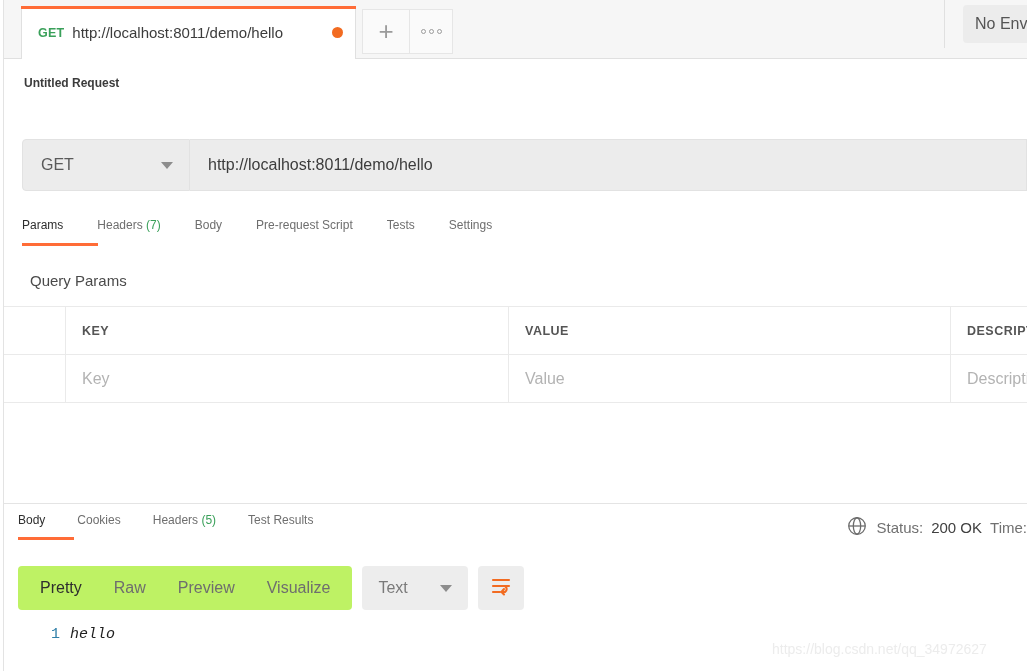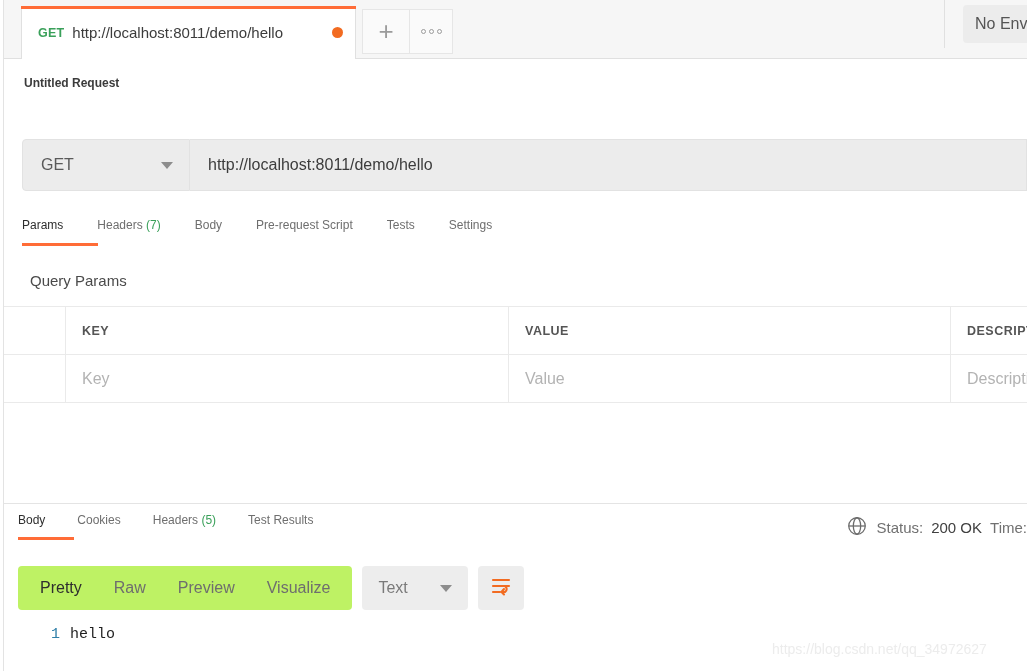--- a/index.html
+++ b/index.html
@@ -333,21 +333,21 @@
     font-family: "Liberation Mono", monospace;
     font-size: 15px;
   }
   .gutter {
     width: 52px;
     text-align: right;
     color: #2f7fa8;
     padding-right: 10px;
     box-sizing: border-box;
   }
-  .code-line { color: #1f1f1f; }
+  .code-line { color: #1f1f1f; font-style: italic; }
 
   .watermark {
     position: absolute;
     left: 772px; top: 641px;
     font-size: 14px;
     color: #ececec;
     white-space: nowrap;
   }
 </style>
 </head>

